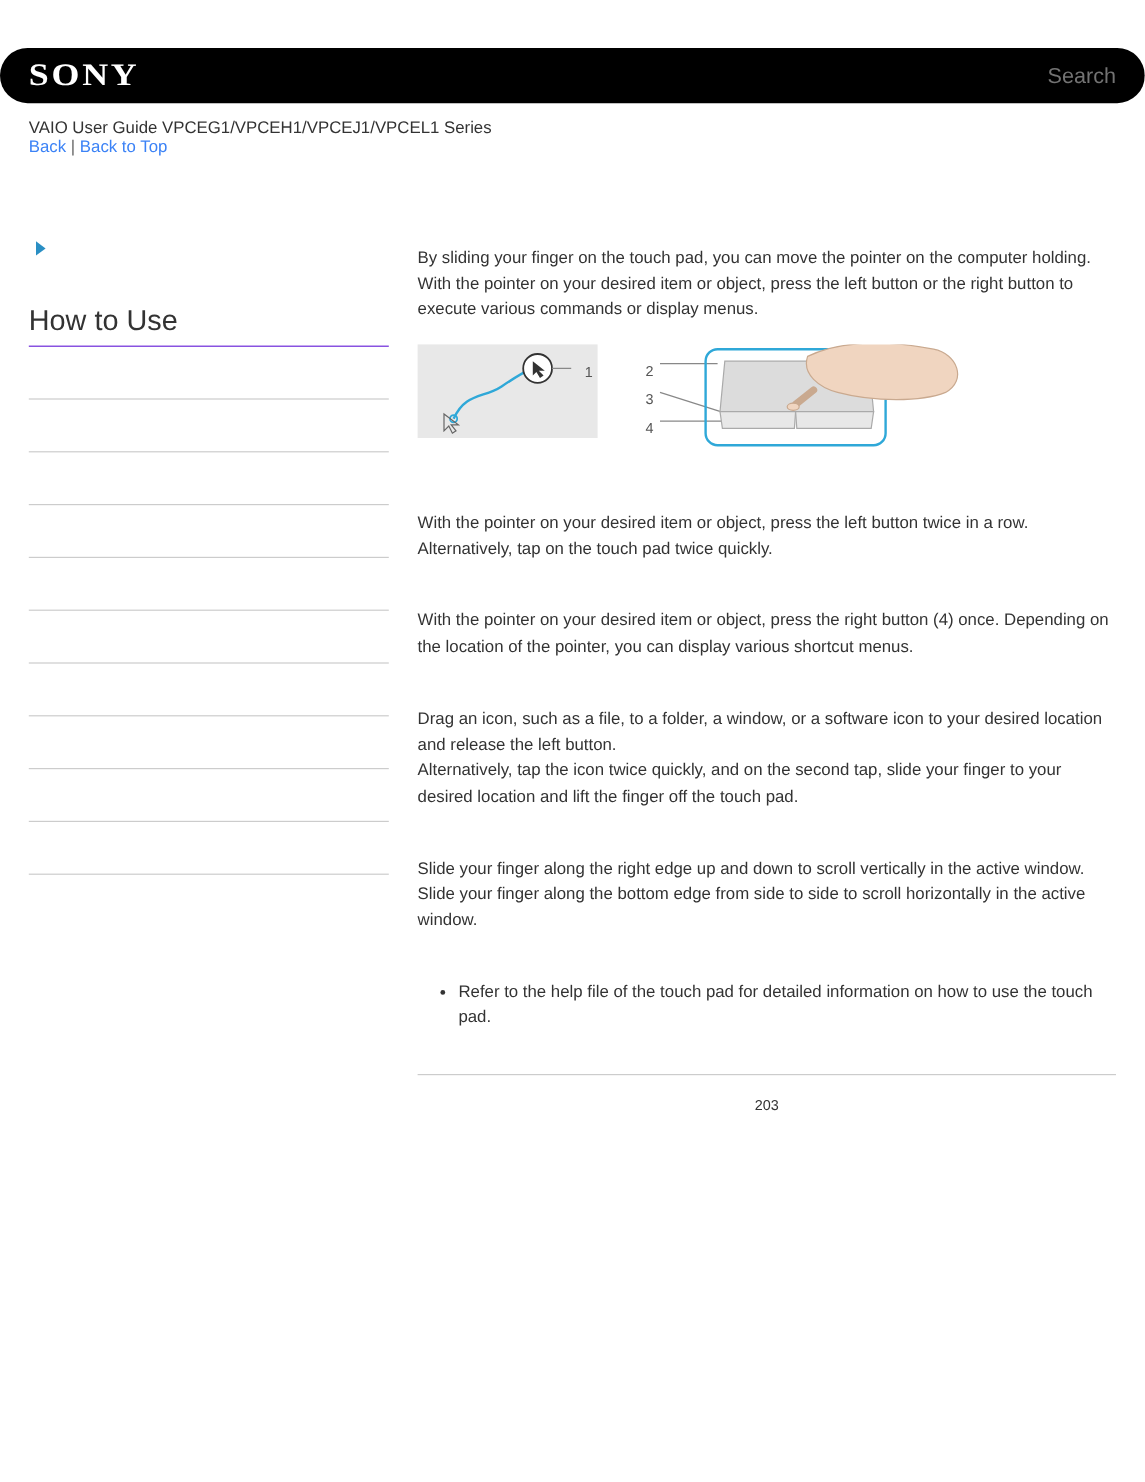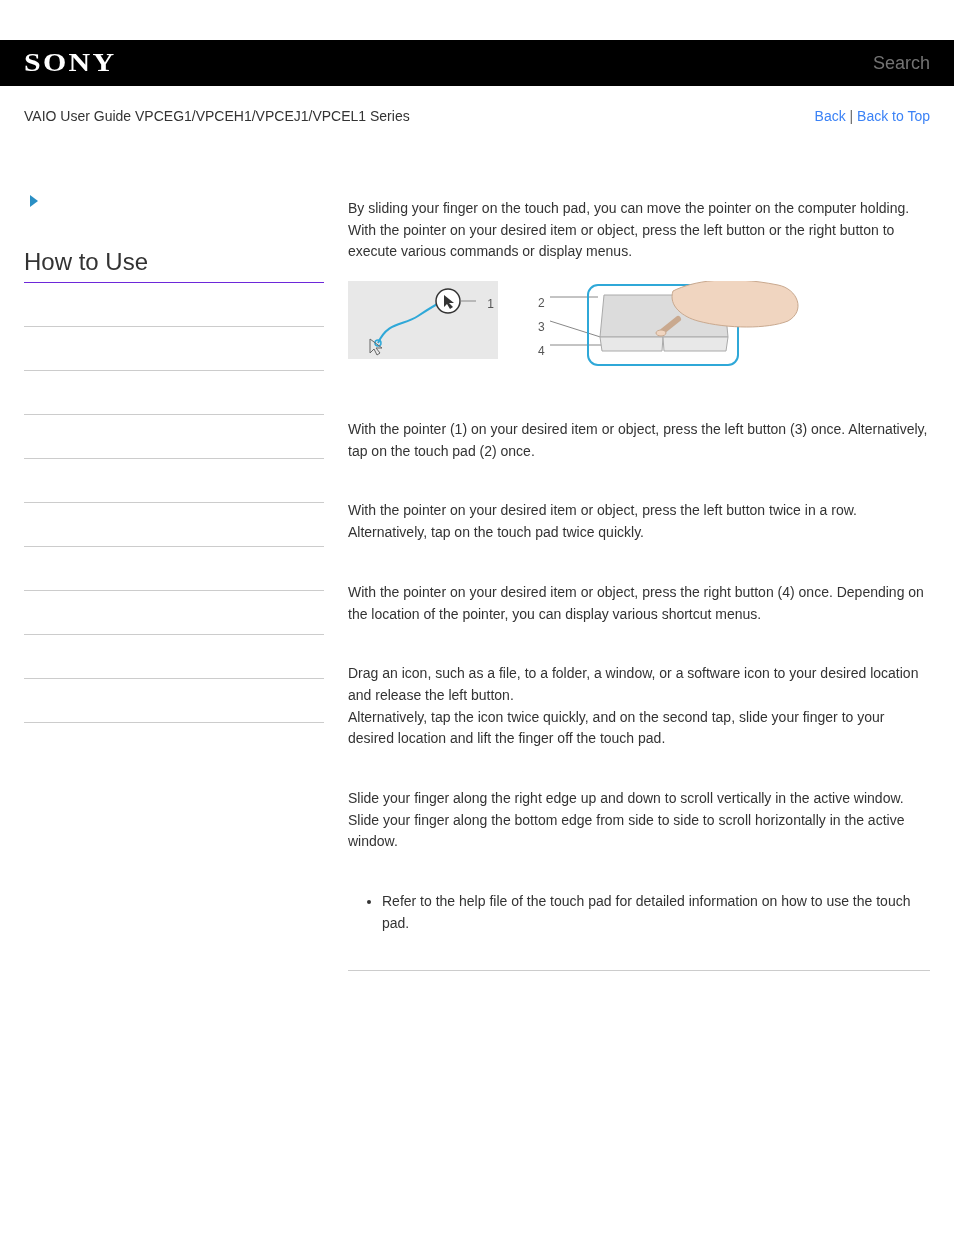--- a/index.html
+++ b/index.html
@@ -11,40 +11,42 @@
     width: 954px;
   }
   .header-bar {
     background: #000;
     height: 46px;
     display: flex;
     justify-content: space-between;
     align-items: center;
     padding: 0 24px;
     margin-top: 40px;
+    border-radius: 23px;
   }
   .sony-logo {
     color: #fff;
     font-family: "Times New Roman", serif;
     font-weight: bold;
     font-size: 26px;
     letter-spacing: 2px;
     transform: scaleX(1.15);
     transform-origin: left;
   }
   .search-link {
     color: #737373;
     font-size: 18px;
     cursor: pointer;
   }
   .subheader {
     display: flex;
     justify-content: space-between;
-    padding: 22px 24px 10px 24px;
+    padding: 12px 24px 10px 24px;
     font-size: 14px;
+    flex-direction: column;
   }
   .subheader .right a { color: #3b82f6; text-decoration: none; }
   .subheader .right .sep { color: #666; }
   .content-wrap {
     display: flex;
     padding: 60px 24px 0 24px;
     gap: 24px;
   }
   .sidebar {
     width: 300px;
@@ -193,28 +195,28 @@
           <polygon points="72,56 200,56 196,14 76,14" fill="#dcdcdc" stroke="#aaa"></polygon>
           <polygon points="72,56 135,56 134,70 74,70" fill="#e8e8e8" stroke="#aaa"></polygon>
           <polygon points="135,56 200,56 198,70 136,70" fill="#e8e8e8" stroke="#aaa"></polygon>
           <path d="M145 10 C 165 0, 200 -6, 250 4 C 270 8, 278 30, 260 40 C 240 48, 200 48, 170 40 C 155 36, 140 25, 145 10 Z" fill="#f0d5c0" stroke="#c9a98f" stroke-width="1"></path>
           <path d="M150 38 L135 50" stroke="#c9a98f" stroke-width="6" stroke-linecap="round" fill="none"></path>
           <ellipse cx="133" cy="52" rx="5" ry="3" fill="#f0d5c0" stroke="#c9a98f"></ellipse>
         </svg>
       </div>
     </div>
 
-    <p class="para">With the pointer (1) on your desired item or object, press the left button (3) once. Alternatively, tap on the touch pad (2) once.</p>
     <p class="para">With the pointer on your desired item or object, press the left button twice in a row. Alternatively, tap on the touch pad twice quickly.</p>
     <p class="para">With the pointer on your desired item or object, press the right button (4) once. Depending on the location of the pointer, you can display various shortcut menus.</p>
     <p class="para" style="white-space:pre-line">Drag an icon, such as a file, to a folder, a window, or a software icon to your desired location and release the left button.
 Alternatively, tap the icon twice quickly, and on the second tap, slide your finger to your desired location and lift the finger off the touch pad.</p>
     <p class="para">Slide your finger along the right edge up and down to scroll vertically in the active window. Slide your finger along the bottom edge from side to side to scroll horizontally in the active window.</p>
 
 
     <ul class="notes">
       <li>Refer to the help file of the touch pad for detailed information on how to use the touch pad.</li>
     </ul>
 
     <hr class="hr-thin">
+    <div class="page-number">203</div>
   </div>
 
 </div>
 
 </body></html>

